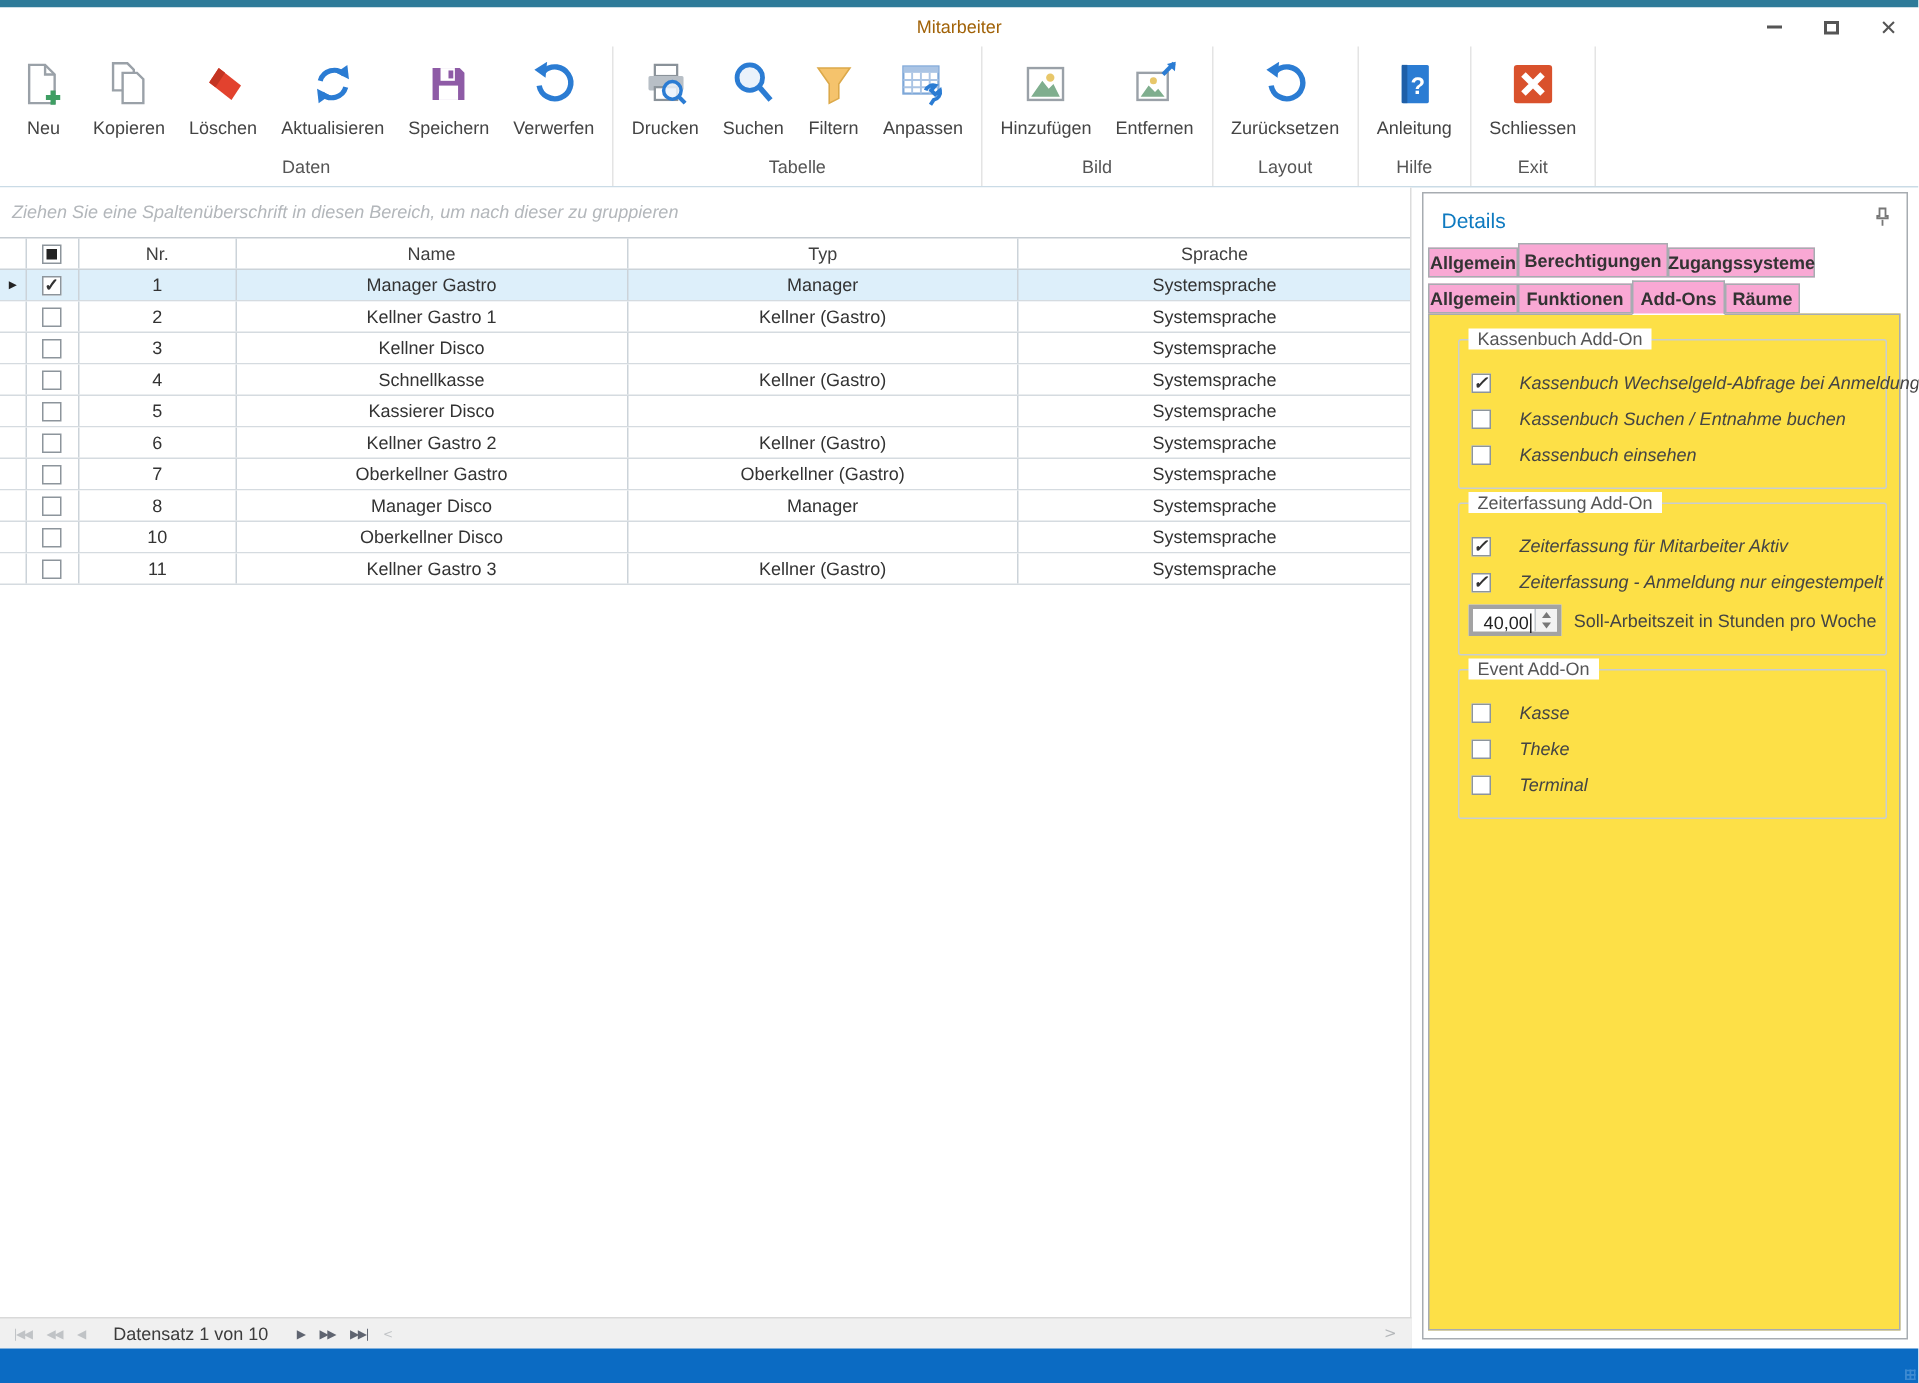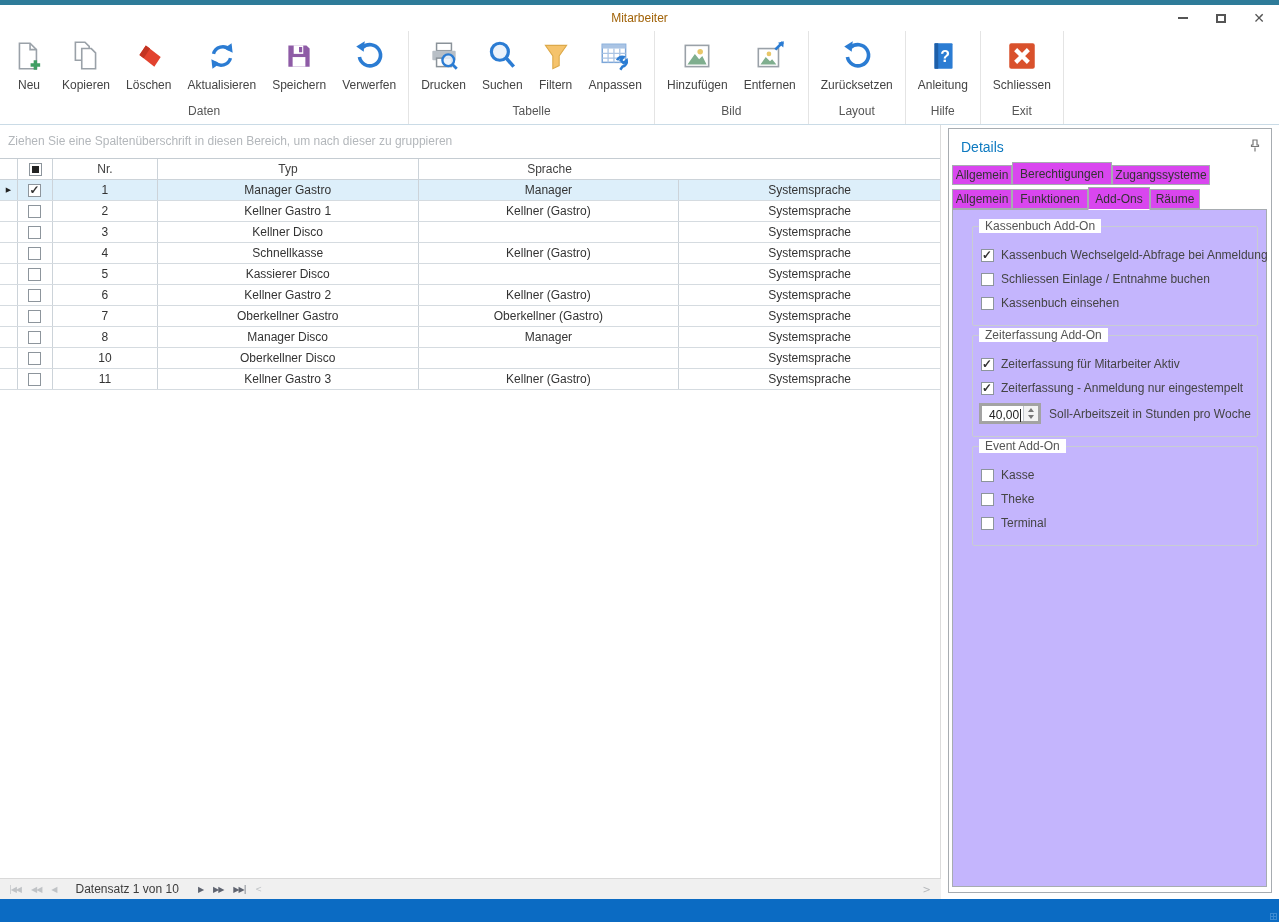--- a/index.html
+++ b/index.html
@@ -23,21 +23,21 @@
   
   .ribbon { position:absolute; top:31px; left:0; width:1279px; height:94px; background:#fff; border-bottom:1px solid #cadbe6; display:flex; }
   .rgroup { display:flex; flex-direction:column; border-right:1px solid #e4e4e4; }
   .rbuttons { display:flex; flex:1; align-items:flex-start; padding:5px 4px 0 4px; }
   .rbtn { display:flex; flex-direction:column; align-items:center; padding:3px 8px; cursor:default; }
   .rbtn svg { width:34px; height:34px; }
   .rbtn-label { font-size:12px; color:#444; margin-top:5px; white-space:nowrap; }
   .rgroup-label { text-align:center; font-size:12px; color:#555; padding:2px 0 6px 0; }
   
   .grid-area { position:absolute; top:125px; left:0; width:941px; bottom:23px; background:#fff; border-right:1px solid #dcdcdc; }
-  .groupby { height:33px; line-height:33px; padding-left:8px; font-size:12px; color:#b3b7bb; white-space:nowrap; overflow:hidden; }
+  .groupby { height:33px; line-height:33px; padding-left:8px; font-size:12px; color:#b3b7bb; white-space:nowrap; overflow:hidden;font-style:italic; }
   .thead { display:flex; height:22px; border-top:1px solid #c5ccd2; border-bottom:1px solid #ccd3d9; font-size:12px; color:#3f3f3f; background:#fff; }
   .trow { display:flex; height:21px; font-size:12px; color:#333; border-bottom:1px solid #d5dbe0; background:#fff; }
   .trow.sel { background:#ddeffa; }
   .tc { display:flex; align-items:center; justify-content:center; border-right:1px solid #ccd3d9; height:100%; overflow:hidden; white-space:nowrap; }
   .c-ind  { width:18px; }
   .c-cb   { width:35px; }
   .c-nr   { width:105px; }
   .c-name { width:261px; }
   .c-typ  { width:261px; }
   .c-spr  { width:261px; border-right:none; }
@@ -53,27 +53,27 @@
   .rec-text { font-size:12px; color:#3c3c3c; margin:0 14px; }
   .scroll-right { margin-left:auto; font-family:"DejaVu Sans", sans-serif; font-size:10px; color:#b4b7ba; padding-right:4px; }
   
   .details { position:absolute; left:948px; top:128px; width:324px; height:765px; border:1px solid #a7acb1; background:#fff; display:flex; flex-direction:column; }
   .dhead { display:flex; justify-content:space-between; align-items:center; padding:8px 10px 4px 12px; height:32px; }
   .dtitle { font-size:14px; color:#0e7ac0; }
   .pin-icon { cursor:default; }
   .tabrow { display:flex; align-items:flex-end; padding-left:3px; position:relative; }
   .tabrow1 { height:24px; }
   .tabrow2 { height:24px; }
-  .tab { border:1px solid #a7acb1; background:#d946ef; font-size:12px; color:#333; display:flex; align-items:center; justify-content:center; height:20px; cursor:default; }
+  .tab { border:1px solid #a7acb1; background:#f9a8d4; font-size:12px; color:#333; display:flex; align-items:center; justify-content:center; height:20px; cursor:default;font-weight:bold; }
   .tab.active { height:23px; z-index:2; }
   .tabrow2 .tab.active { margin-bottom:-1px; border-bottom:1px solid #fff; }
-  .tabpage { flex:1; border:1px solid #a7acb1; margin:0 4px 5px 3px; padding:16px 8px 0 19px; background:#c4b5fd; }
+  .tabpage { flex:1; border:1px solid #a7acb1; margin:0 4px 5px 3px; padding:16px 8px 0 19px; background:#fde047; }
   .gbox { position:relative; border:1px solid #c8cdd2; border-radius:2px; margin-bottom:9px; padding:16px 6px 10px 6px; }
   .gbox-title { position:absolute; top:-8px; left:6px; background:#fff; padding:0 6px; font-size:12px; color:#555; white-space:nowrap; }
-  .cbrow { display:flex; align-items:center; height:24px; gap:7px; font-size:12px; color:#444; padding-left:2px; }
+  .cbrow { display:flex; align-items:center; height:24px; gap:19px; font-size:12px; color:#444; padding-left:2px;font-style:italic; }
   .cbrow .cb-label { white-space:nowrap; }
   .spinrow { display:flex; align-items:center; margin-top:1px; height:25px; }
   .spinbox { width:97px; height:21px; border:3px solid #a3a3a3; background:#fff; display:flex; align-items:stretch; }
   .spinval { flex:1; text-align:right; font-size:12px; color:#222; line-height:19px; }
   .caret { width:1px; background:#222; height:13px; margin:3px 2px 0 1px; }
   .spinbtns { width:15px; background:#f3f3f3; border-left:1px solid #c2c7cc; display:flex; flex-direction:column; align-items:center; justify-content:center; gap:3px; }
   .tri-up { width:0; height:0; border-left:3px solid transparent; border-right:3px solid transparent; border-bottom:4px solid #777; }
   .tri-dn { width:0; height:0; border-left:3px solid transparent; border-right:3px solid transparent; border-top:4px solid #777; }
   .spinlabel { margin-left:8px; font-size:12px; color:#444; white-space:nowrap;text-align:right; }
   
@@ -260,20 +260,21 @@
 
 <div class="grid-area">
   <div class="groupby">Ziehen Sie eine Spaltenüberschrift in diesen Bereich, um nach dieser zu gruppieren</div>
 
   <div class="thead">
     <div class="tc c-ind"></div>
     <div class="tc c-cb">
         <span class="cb allbox"></span>
       </div>
     <div class="tc c-nr">Nr.</div>
+    <div class="tc c-name">Name</div>
     <div class="tc c-typ">Typ</div>
     <div class="tc c-spr">Sprache</div>
   </div>
 
   <div class="trow sel">
     <div class="tc c-ind">
         <span class="row-arrow">▶</span>
       </div>
     <div class="tc c-cb">
         <span class="cb checked"></span>
@@ -414,21 +415,21 @@
   <div class="tabpage">
 
     <div class="gbox">
       <span class="gbox-title">Kassenbuch Add-On</span>
       <div class="cbrow">
         <span class="cb checked"></span>
         <span class="cb-label">Kassenbuch Wechselgeld-Abfrage bei Anmeldung</span>
       </div>
       <div class="cbrow">
         <span class="cb"></span>
-        <span class="cb-label">Schliessen Einlage / Entnahme buchen</span>
+        <span class="cb-label">Kassenbuch Suchen / Entnahme buchen</span>
       </div>
       <div class="cbrow">
         <span class="cb"></span>
         <span class="cb-label">Kassenbuch einsehen</span>
       </div>
     </div>
 
     <div class="gbox">
       <span class="gbox-title">Zeiterfassung Add-On</span>
       <div class="cbrow">

